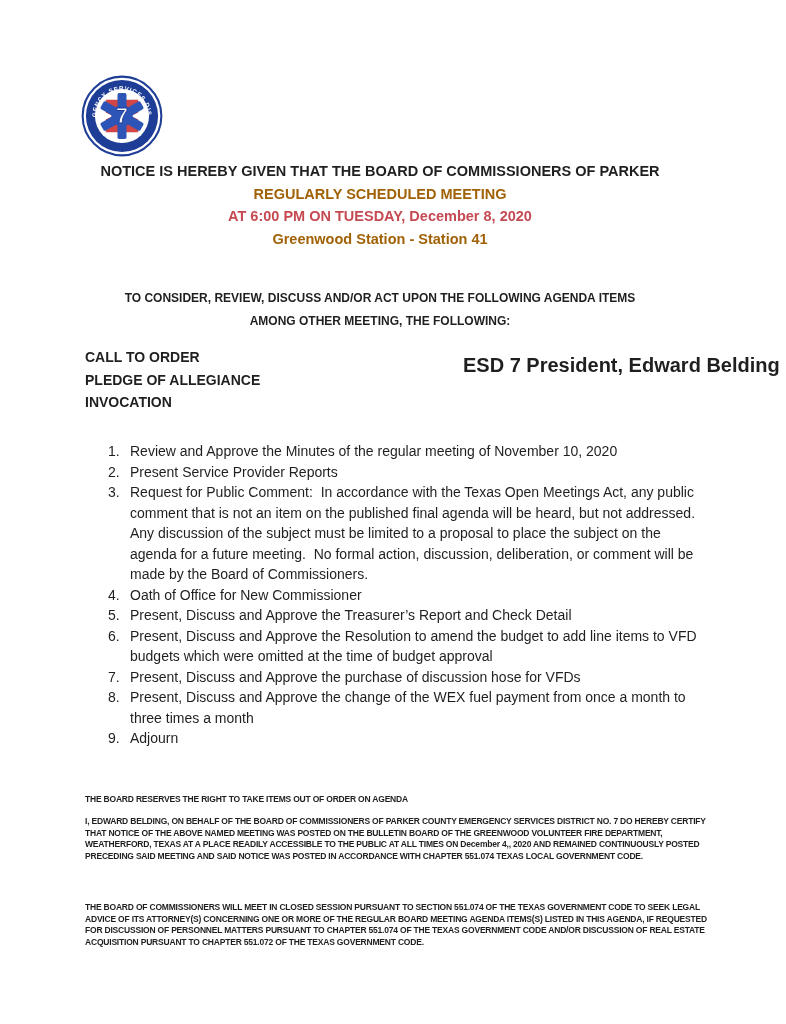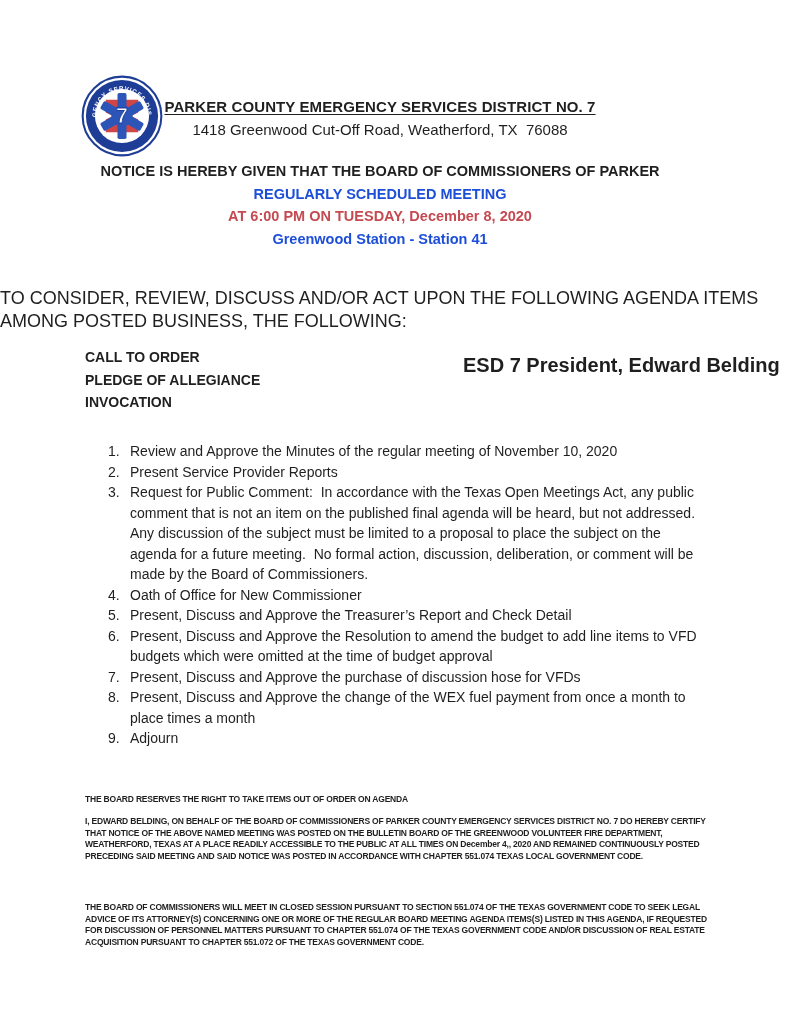--- a/index.html
+++ b/index.html
@@ -20,25 +20,25 @@
   
   .header{position:absolute;left:0;top:98px;width:760px;text-align:center;}
   .doc-title{
     font-size:15px;font-weight:700;letter-spacing:.1px;
     text-decoration:underline;text-underline-offset:2px;
   }
   .doc-address{font-size:15px;margin-top:6px;white-space:pre-wrap;}
   
   .notice{position:absolute;left:0;top:160px;width:760px;text-align:center;
           font-size:14.5px;font-weight:700;line-height:22.5px;}
-  .red{color:#1d4ed8;}
+  .red{color:#a16207;}
   .red-underline{color:#c54a52;text-underline-offset:2px;}
   
-  .consider{position:absolute;left:0;top:287px;width:760px;
-            font-size:18px;font-weight:400;line-height:23px;}
+  .consider{position:absolute;left:0;top:287px;width:760px;text-align:center;
+            font-size:12px;font-weight:700;line-height:23px;}
   
   .opening{position:absolute;left:85px;top:346px;font-size:14px;font-weight:700;line-height:22.5px;}
   .president{position:absolute;left:463px;top:339px;font-size:20px;font-weight:700;margin-top:15px;}
   
   .agenda{position:absolute;left:108px;top:441px;width:600px;font-size:14px;line-height:20.5px;}
   .agenda-item{display:flex;align-items:flex-start;}
   .agenda-item .num{flex:none;width:22px;font-weight:400;}
   .agenda-item .txt{flex:1;white-space:pre-wrap;}
   .agenda-item .txt b{font-weight:400;}
   
@@ -75,35 +75,31 @@
 
     <g fill="#2d55b8">
       <rect x="44.5" y="22" width="11" height="56" rx="2"></rect>
       <rect x="44.5" y="22" width="11" height="56" rx="2" transform="rotate(60 50 50)"></rect>
       <rect x="44.5" y="22" width="11" height="56" rx="2" transform="rotate(120 50 50)"></rect>
       <circle cx="50" cy="50" r="13"></circle>
     </g>
     <text x="50" y="59" text-anchor="middle" font-size="26" font-weight="bold" fill="#ffffff" stroke="#1e3d96" stroke-width="1">7</text>
   </svg>
 
-  <div class="header">
-    <div class="doc-title">PARKER COUNTY EMERGENCY SERVICES DISTRICT NO. 7</div>
-    <div class="doc-address">1418 Greenwood Cut-Off Road, Weatherford, TX  76088</div>
-  </div>
 
   <div class="notice">
     <div>NOTICE IS HEREBY GIVEN THAT THE BOARD OF COMMISSIONERS OF PARKER</div>
     <div class="red">REGULARLY SCHEDULED MEETING</div>
     <div class="red-underline">AT 6:00 PM ON TUESDAY, December 8, 2020</div>
     <div class="red">Greenwood Station - Station 41</div>
   </div>
 
   <div class="consider">
     <div>TO CONSIDER, REVIEW, DISCUSS AND/OR ACT UPON THE FOLLOWING AGENDA ITEMS</div>
-    <div>AMONG POSTED BUSINESS, THE FOLLOWING:</div>
+    <div>AMONG OTHER MEETING, THE FOLLOWING:</div>
   </div>
 
   <div class="opening">
     <div>CALL TO ORDER</div>
     <div>PLEDGE OF ALLEGIANCE</div>
     <div>INVOCATION</div>
   </div>
   <div class="president">ESD 7 President, Edward Belding</div>
 
   <div class="agenda">
@@ -130,21 +126,21 @@
     <div class="agenda-item">
       <span class="num">6.</span>
       <span class="txt"><b>Present, Discuss and Approve the Resolution to amend the budget to add line items to VFD budgets which were omitted at the time of budget approval</b><span></span></span>
     </div>
     <div class="agenda-item">
       <span class="num">7.</span>
       <span class="txt"><b>Present, Discuss and Approve the purchase of discussion hose for VFDs</b><span></span></span>
     </div>
     <div class="agenda-item">
       <span class="num">8.</span>
-      <span class="txt"><b>Present, Discuss and Approve the change of the WEX fuel payment from once a month to place times a month</b><span></span></span>
+      <span class="txt"><b>Present, Discuss and Approve the change of the WEX fuel payment from once a month to three times a month</b><span></span></span>
     </div>
     <div class="agenda-item">
       <span class="num">9.</span>
       <span class="txt"><b>Adjourn</b><span></span></span>
     </div>
   </div>
 
   <div class="footer f1">THE BOARD RESERVES THE RIGHT TO TAKE ITEMS OUT OF ORDER ON AGENDA</div>
   <div class="footer f2">I, EDWARD BELDING, ON BEHALF OF THE BOARD OF COMMISSIONERS OF PARKER COUNTY EMERGENCY SERVICES DISTRICT NO. 7 DO HEREBY CERTIFY THAT NOTICE OF THE ABOVE NAMED MEETING WAS POSTED ON THE BULLETIN BOARD OF THE GREENWOOD VOLUNTEER FIRE DEPARTMENT, WEATHERFORD, TEXAS AT A PLACE READILY ACCESSIBLE TO THE PUBLIC AT ALL TIMES ON December 4,, 2020 AND REMAINED CONTINUOUSLY POSTED PRECEDING SAID MEETING AND SAID NOTICE WAS POSTED IN ACCORDANCE WITH CHAPTER 551.074 TEXAS LOCAL GOVERNMENT CODE.</div>
   <div class="footer f3">THE BOARD OF COMMISSIONERS WILL MEET IN CLOSED SESSION PURSUANT TO SECTION 551.074 OF THE TEXAS GOVERNMENT CODE TO SEEK LEGAL ADVICE OF ITS ATTORNEY(S) CONCERNING ONE OR MORE OF THE REGULAR BOARD MEETING AGENDA ITEMS(S) LISTED IN THIS AGENDA, IF REQUESTED FOR DISCUSSION OF PERSONNEL MATTERS PURSUANT TO CHAPTER 551.074 OF THE TEXAS GOVERNMENT CODE AND/OR DISCUSSION OF REAL ESTATE ACQUISITION PURSUANT TO CHAPTER 551.072 OF THE TEXAS GOVERNMENT CODE.</div>

